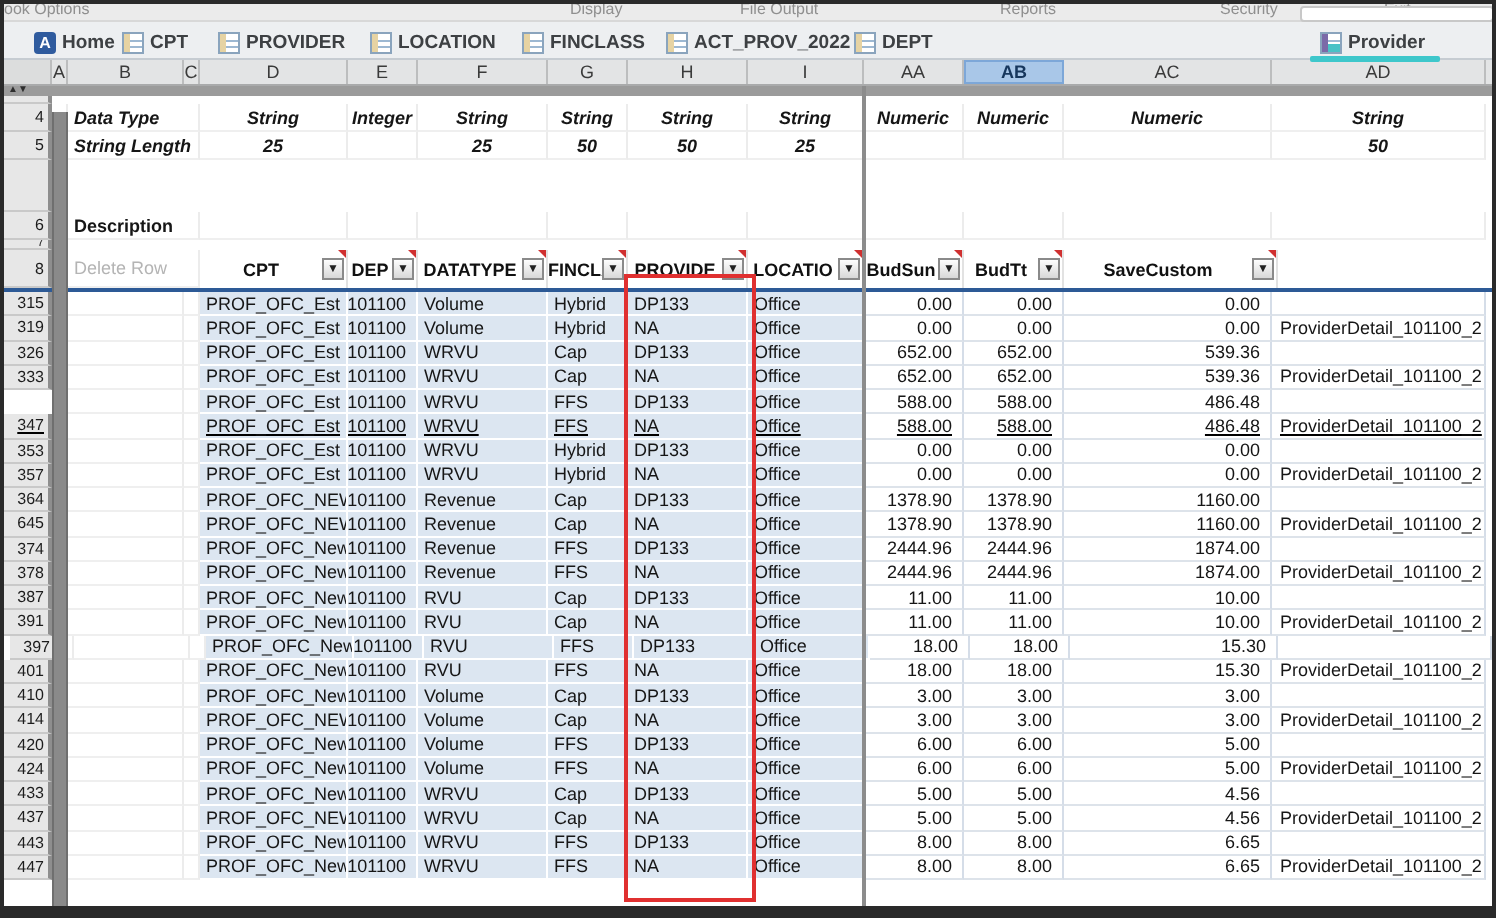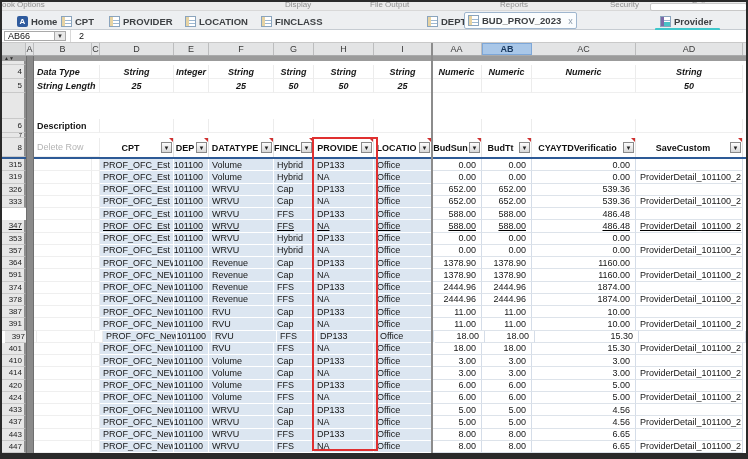--- a/index.html
+++ b/index.html
@@ -114,55 +114,47 @@
         <span>LOCATION</span>
       </div>
       <div class="tab" style="left: 256px;">
         <div class="sheeticon">
           <i></i>
           <b></b>
           <s></s>
         </div>
         <span>FINCLASS</span>
       </div>
+      <div class="tab" style="left: 328px;">
+        <div class="sheeticon">
+          <i></i>
+          <b></b>
+          <s></s>
+        </div>
+        <span>ACT_PROV_2022</span>
+      </div>
       <div class="tab" style="left: 422px;">
         <div class="sheeticon">
           <i></i>
           <b></b>
           <s></s>
         </div>
         <span>DEPT</span>
       </div>
-      <div class="tab active" style="left: 462px;">
-        <div class="sheeticon">
-          <i></i>
-          <b></b>
-          <s></s>
-        </div>
-        <span>BUD_PROV_2023</span>
-        <span class="close">x</span>
-      </div>
       <div class="tab" style="left: 655px;">
         <div class="sheeticon teal">
           <i></i>
           <b></b>
           <s></s>
         </div>
         <span>Provider</span>
         <span class="underline"></span>
       </div>
     </div>
 
-  <div class="formulabar">
-    <div class="namebox">
-      <span>AB66</span>
-      <span class="dd">▼</span>
-    </div>
-    <div class="fxval">2</div>
-  </div>
 
   <div class="colletters" id="colletters">
       <div class="cell corner" style="width: 24px;"></div>
       <div class="cell" style="width: 8px;">A</div>
       <div class="cell" style="width: 58px;">B</div>
       <div class="cell" style="width: 8px;">C</div>
       <div class="cell" style="width: 74px;">D</div>
       <div class="cell" style="width: 35px;">E</div>
       <div class="cell" style="width: 65px;">F</div>
       <div class="cell" style="width: 40px;">G</div>
@@ -270,25 +262,20 @@
         <div class="gcell hcell" style="width: 50px;">
           <span class="hlabel">BudSun</span>
           <div class="filterbtn">▼</div>
           <div class="cmark"></div>
         </div>
         <div class="gcell hcell" style="width: 50px;">
           <span class="hlabel">BudTt</span>
           <div class="filterbtn">▼</div>
           <div class="cmark"></div>
         </div>
-        <div class="gcell hcell" style="width: 104px;">
-          <span class="hlabel">CYAYTDVerificatio</span>
-          <div class="filterbtn">▼</div>
-          <div class="cmark"></div>
-        </div>
         <div class="gcell hcell" style="width: 107px;">
           <span class="hlabel">SaveCustom</span>
           <div class="filterbtn">▼</div>
           <div class="cmark"></div>
         </div>
       </div>
       <div class="grow datarow" style="height: 12.25px;">
         <div class="gcell gutter" style="width: 24px;">315</div>
         <div class="gcell c-plain" style="width: 8px;"></div>
         <div class="gcell c-plain" style="width: 58px;"></div>
@@ -426,21 +413,21 @@
         <div class="gcell c-blue" style="width: 65px;">Revenue</div>
         <div class="gcell c-blue" style="width: 40px;">Cap</div>
         <div class="gcell c-blue" style="width: 60px;">DP133</div>
         <div class="gcell c-blue" style="width: 58px;">Office</div>
         <div class="gcell c-white ar" style="width: 50px;">1378.90</div>
         <div class="gcell c-white ar" style="width: 50px;">1378.90</div>
         <div class="gcell c-white ar" style="width: 104px;">1160.00</div>
         <div class="gcell c-white" style="width: 107px; padding-left: 4px;"></div>
       </div>
       <div class="grow datarow" style="height: 12.25px;">
-        <div class="gcell gutter" style="width: 24px;">591</div>
+        <div class="gcell gutter" style="width: 24px;">645</div>
         <div class="gcell c-plain" style="width: 8px;"></div>
         <div class="gcell c-plain" style="width: 58px;"></div>
         <div class="gcell c-plain" style="width: 8px;"></div>
         <div class="gcell c-blue" style="width: 74px;">PROF_OFC_NEW</div>
         <div class="gcell c-blue ar" style="width: 35px;">101100</div>
         <div class="gcell c-blue" style="width: 65px;">Revenue</div>
         <div class="gcell c-blue" style="width: 40px;">Cap</div>
         <div class="gcell c-blue" style="width: 60px;">NA</div>
         <div class="gcell c-blue" style="width: 58px;">Office</div>
         <div class="gcell c-white ar" style="width: 50px;">1378.90</div>

